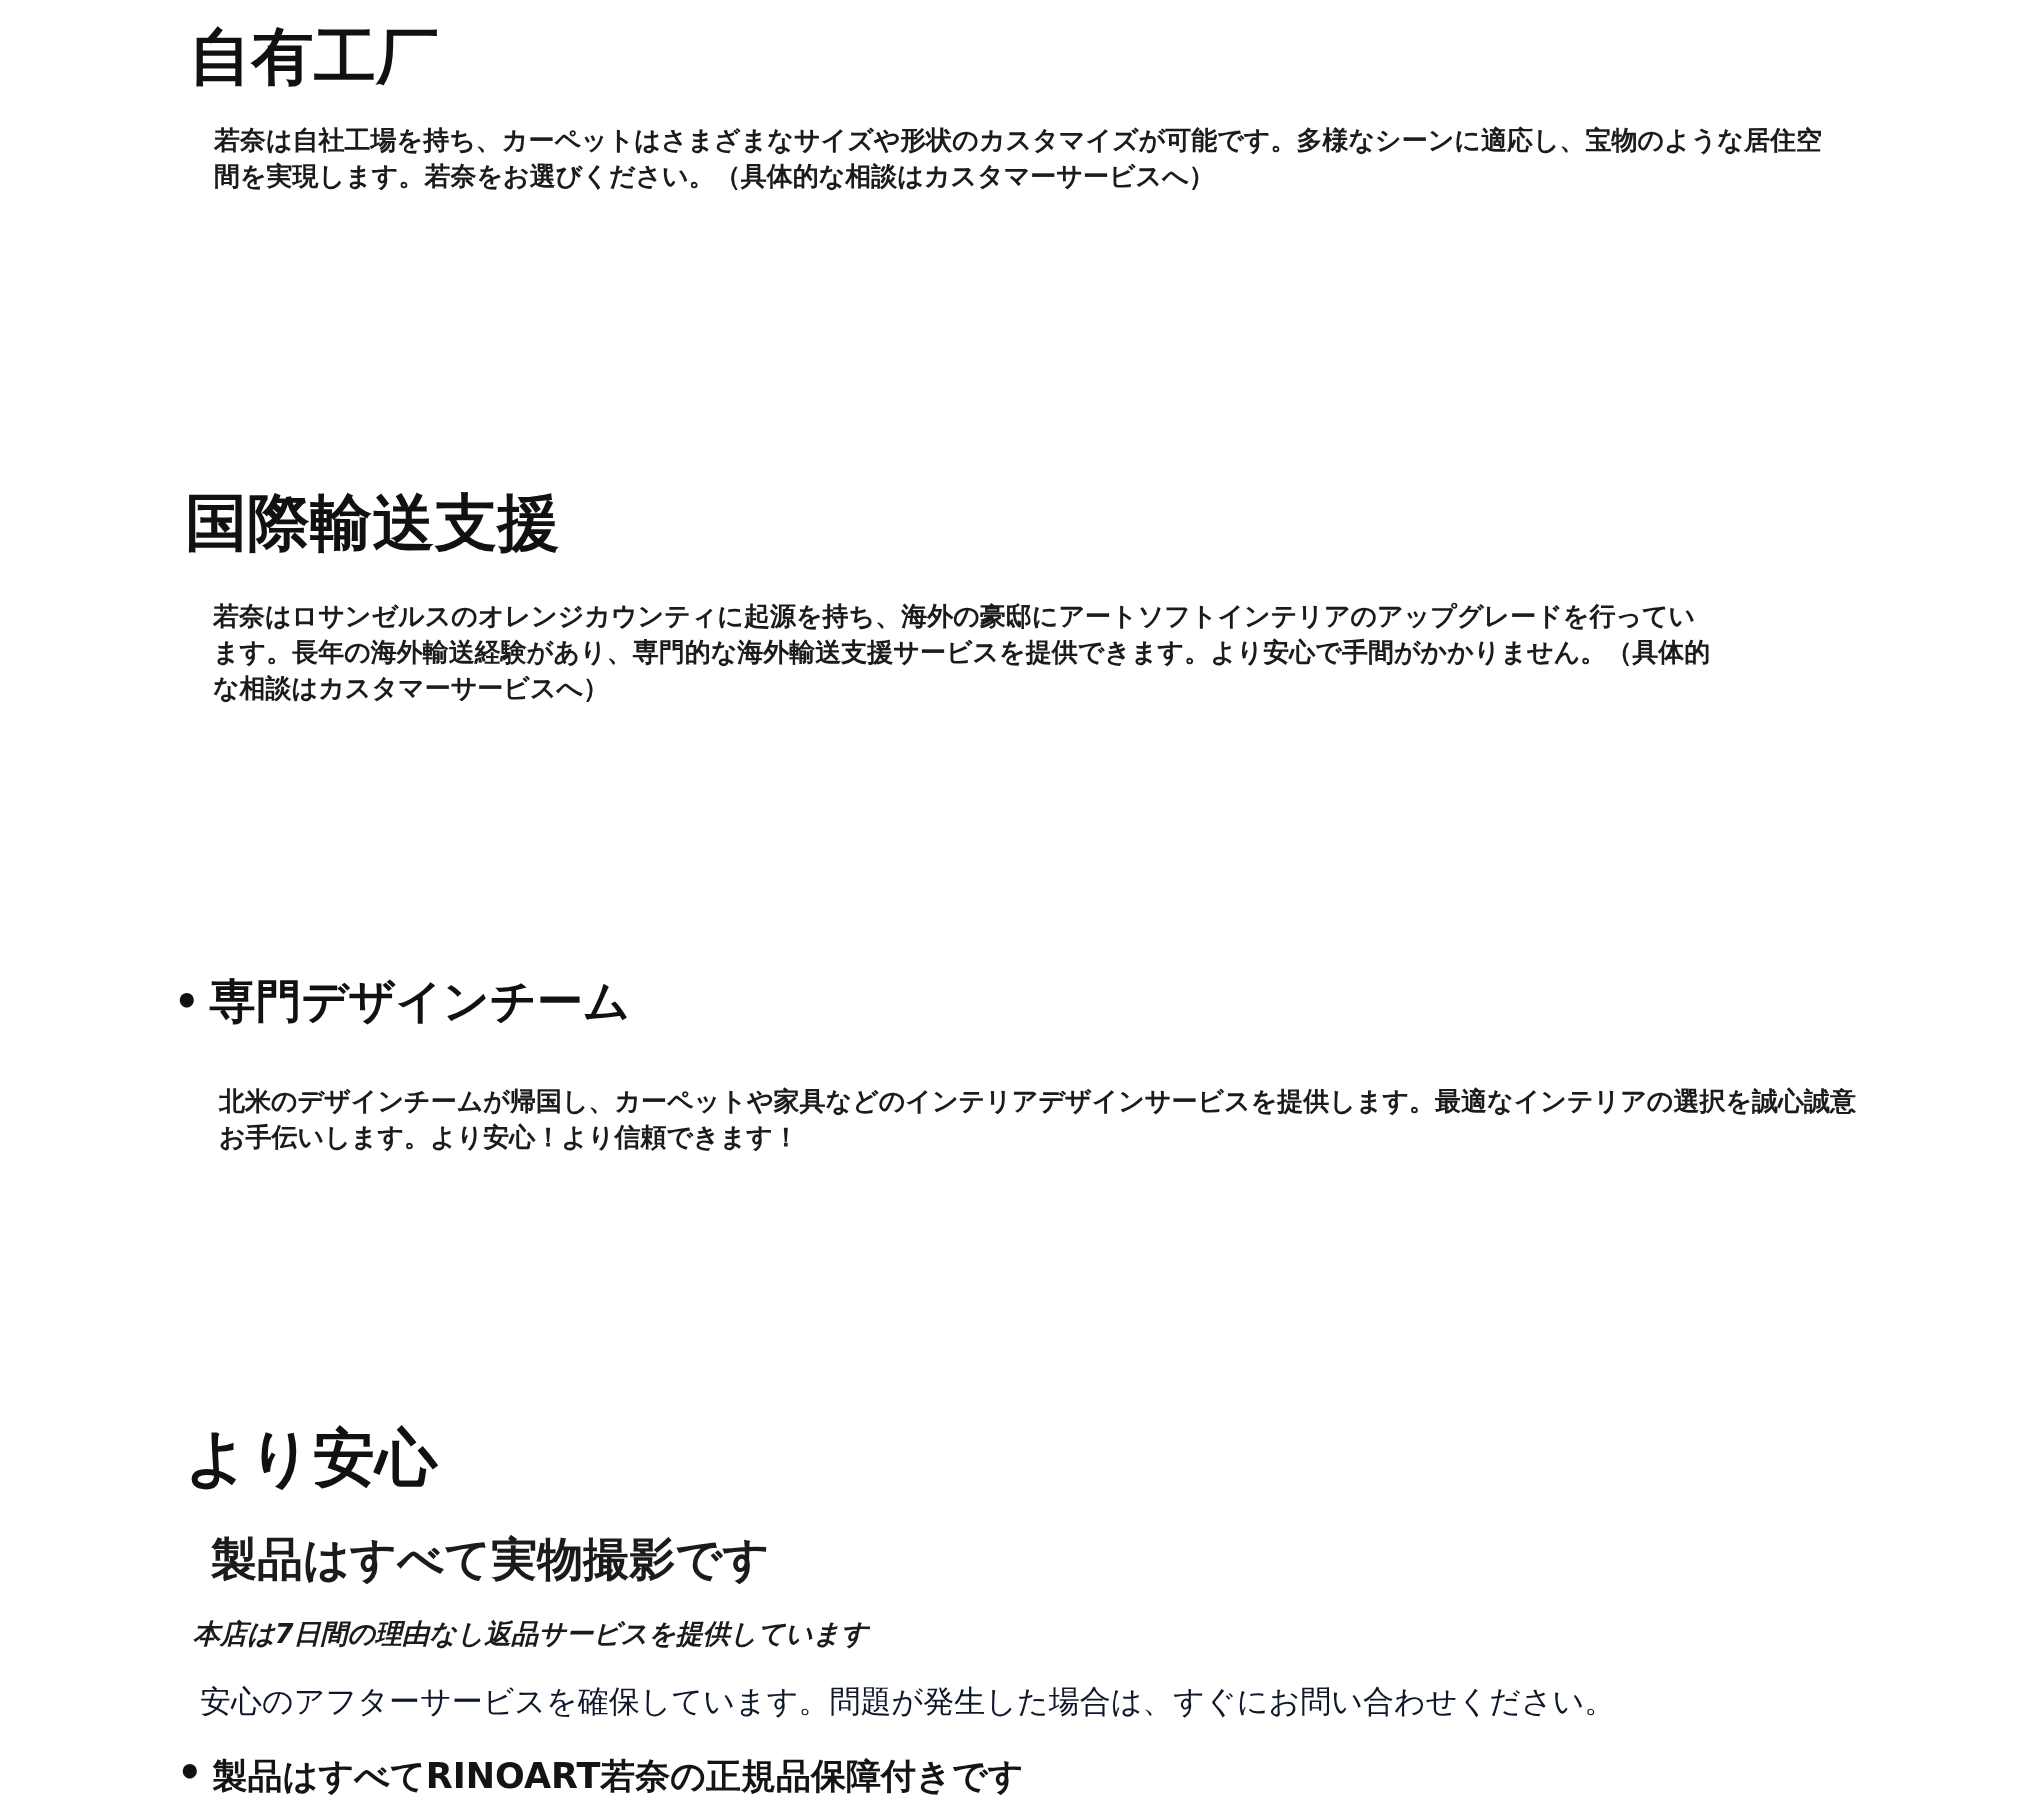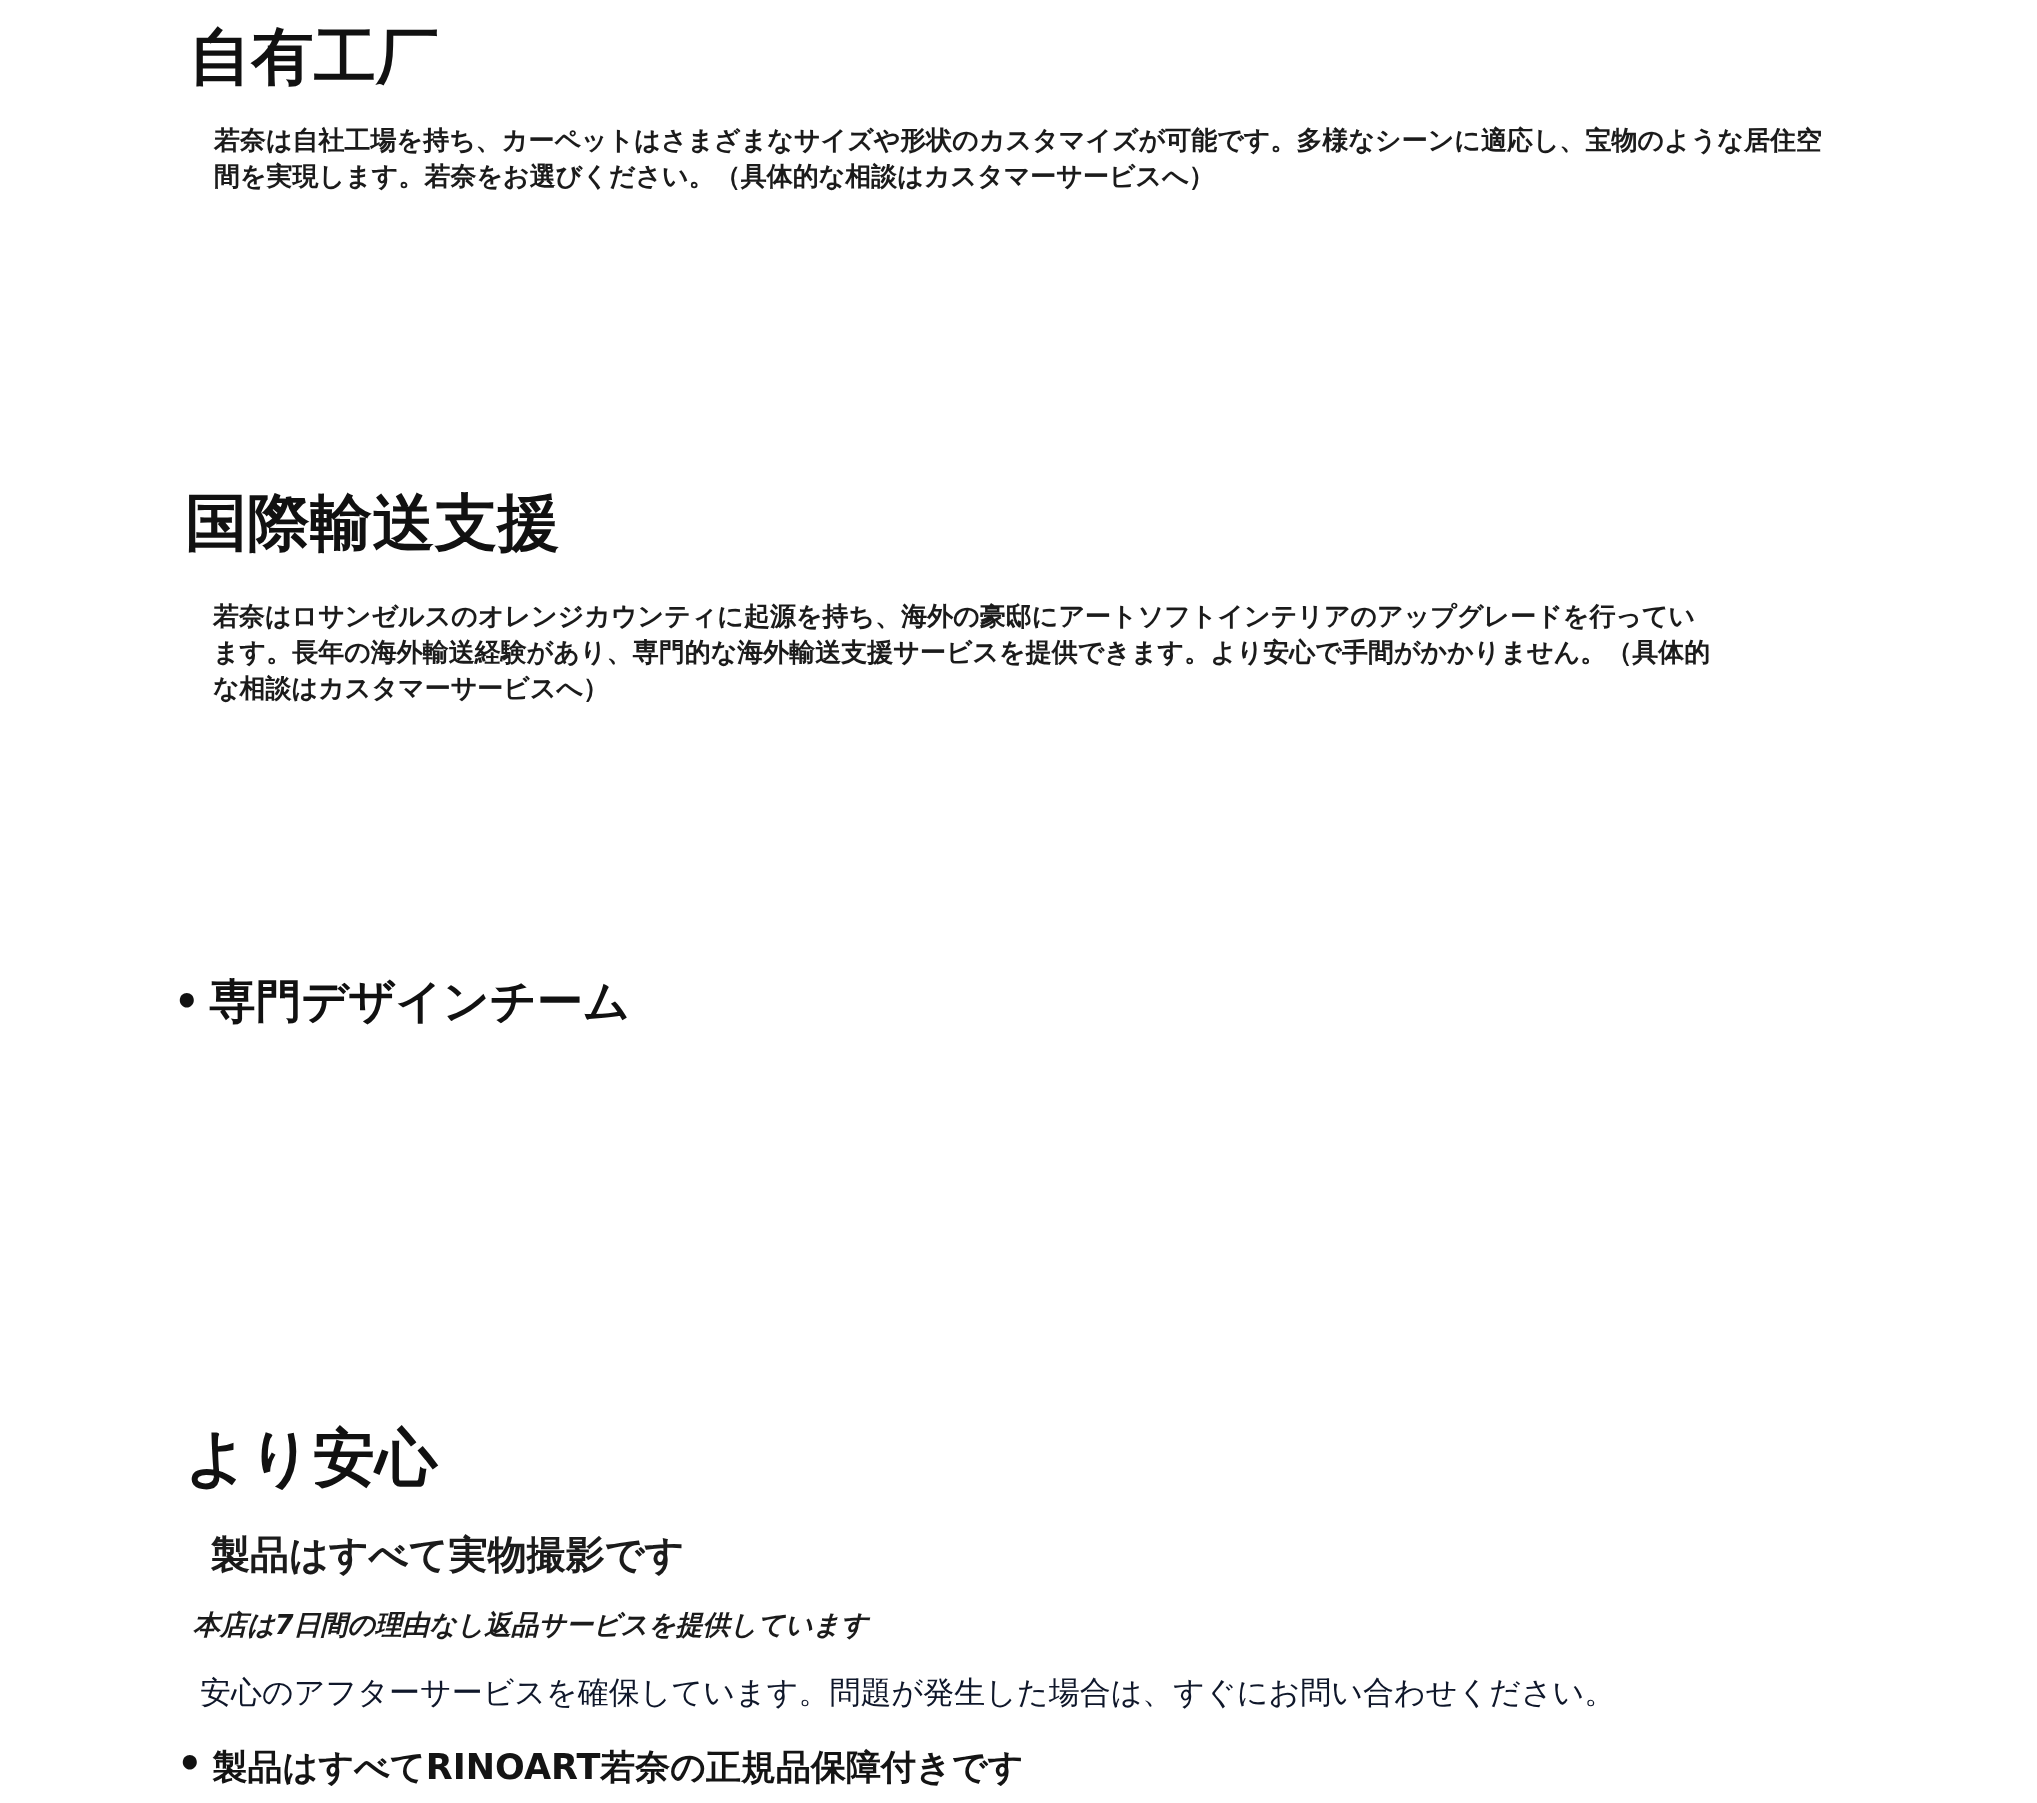--- a/index.html
+++ b/index.html
@@ -60,21 +60,21 @@
   .sec-body {
     font-size: 26px;
     font-weight: 700;
     line-height: 1.38;
     color: #1b1b1b;
     margin: 0;
   }
 
   
   .g-line-1 {
-    font-size: 39px;
+    font-size: 46px;
     font-weight: 700;
     line-height: 1.3;
     color: #1b1b1b;
     margin: 0;
     white-space: nowrap;
   }
   .g-line-2 {
     font-size: 27px;
     font-weight: 700;
     line-height: 1.3;
@@ -127,20 +127,21 @@
 
   <section class="section" id="sec-shipping">
     <h2 class="sec-heading">国際輸送支援</h2>
     <p class="sec-body">若奈はロサンゼルスのオレンジカウンティに起源を持ち、海外の豪邸にアートソフトインテリアのアップグレードを行っています。長年の海外輸送経験があり、専門的な海外輸送支援サービスを提供できます。より安心で手間がかかりません。（具体的な相談はカスタマーサービスへ）</p>
   </section>
 
   <section class="section" id="sec-design">
     <h3 class="sec-heading-bullet">
       <span class="bullet-dot">•</span><span>専門デザインチーム</span>
     </h3>
+    <p class="sec-body">北米のデザインチームが帰国し、カーペットや家具などのインテリアデザインサービスを提供します。最適なインテリアの選択を誠心誠意お手伝いします。より安心！より信頼できます！</p>
   </section>
 
   <section class="section" id="sec-guarantee">
     <h2 class="sec-heading">より安心</h2>
     <p class="g-line-1">製品はすべて実物撮影です</p>
     <p class="g-line-2">本店は7日間の理由なし返品サービスを提供しています</p>
     <p class="g-line-3">安心のアフターサービスを確保しています。問題が発生した場合は、すぐにお問い合わせください。</p>
     <p class="g-line-4">
       <span class="bullet-dot">•</span><span>製品はすべてRINOART若奈の正規品保障付きです</span>
     </p>

